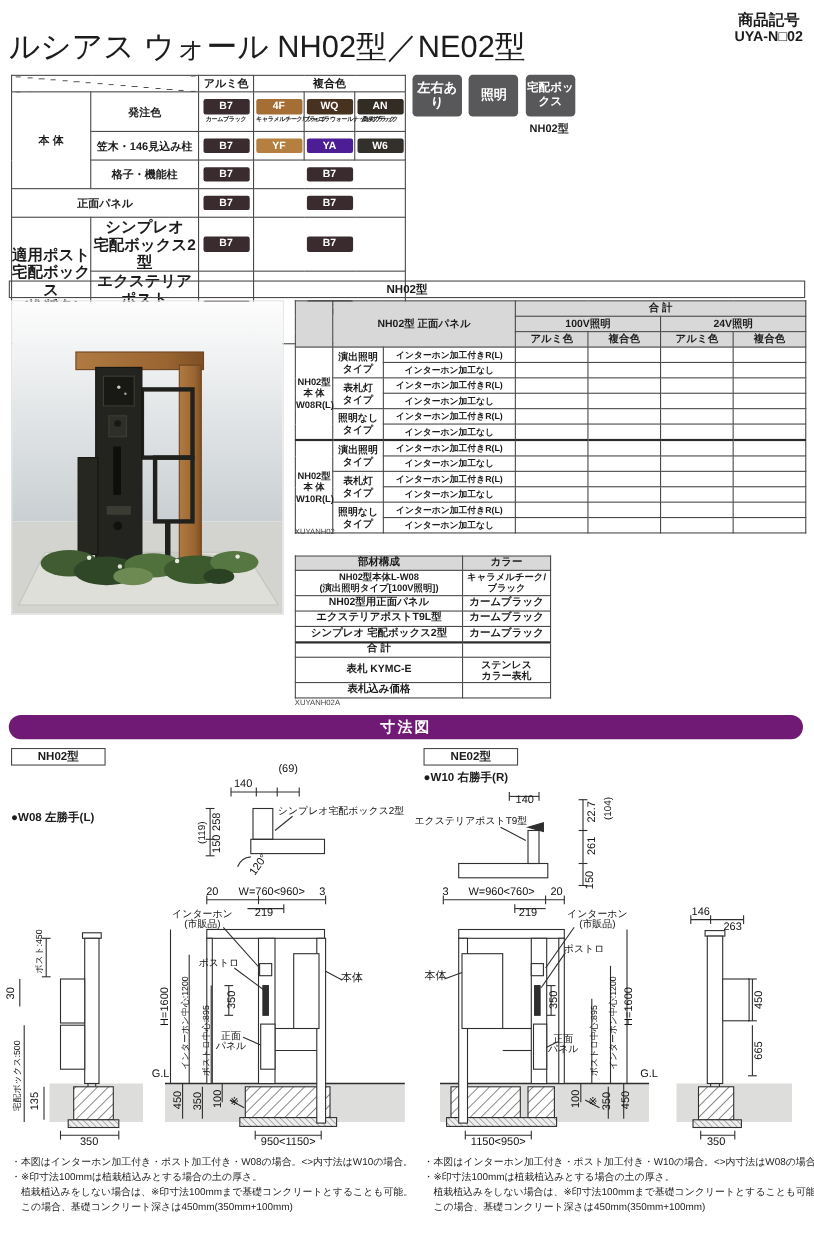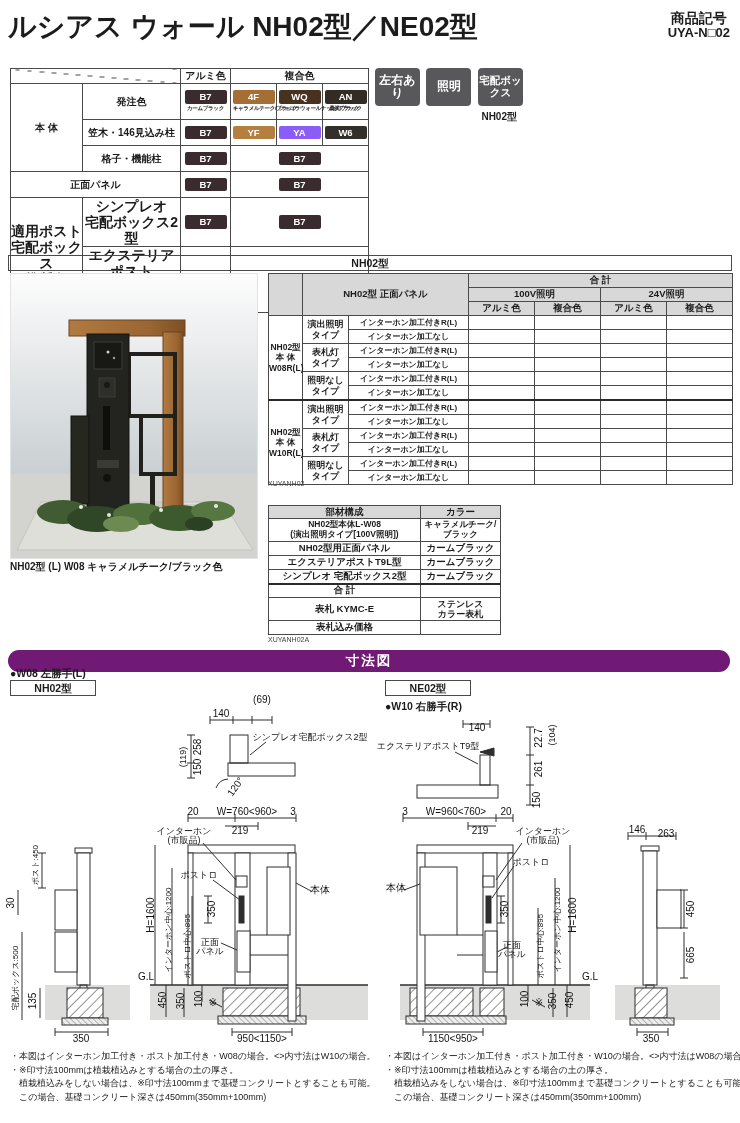--- a/index.html
+++ b/index.html
@@ -4,21 +4,21 @@
 <style>
   html,body{margin:0;padding:0;}
   body{
     width:740px;height:1123px;position:relative;background:#fff;
     font-family:"Liberation Sans","DejaVu Sans",sans-serif;color:#1c1c1c;
     overflow:hidden;
   }
   .abs{position:absolute;}
   .pre{white-space:pre-line;}
   
-  .page-title{left:8px;top:8px;font-size:28px;font-weight:bold;letter-spacing:0px;}
+  .page-title{left:8px;top:24px;font-size:28px;font-weight:normal;letter-spacing:0px;}
   .code-box{right:10px;top:10px;text-align:center;line-height:1.15;}
   .code-label{font-size:14px;font-weight:bold;text-align:center;}
   .code-value{font-size:13px;font-weight:bold;}
   
   table{border-collapse:collapse;table-layout:fixed;}
   .ctable{left:10px;top:68px;width:358px;font-size:10px;}
   .ctable td,.ctable th{border:1px solid #4a4a4a;text-align:center;vertical-align:middle;padding:0;font-weight:bold;}
   .ctable .hdr{background:#fff;font-size:10px;height:15px;}
   .diagcell{background:linear-gradient(to top right,transparent 49.3%,#4a4a4a 49.3%,#4a4a4a 50.7%,transparent 50.7%);}
   .chip{display:inline-block;min-width:38px;padding:1px 2px;border-radius:2px;color:#fff;
@@ -99,21 +99,21 @@
     <td>発注色</td>
     <td><span class="chip" style="background: rgb(58, 44, 46);">B7</span><div class="chipname">カームブラック</div></td>
     <td><span class="chip" style="background: rgb(164, 110, 53);">4F</span><div class="chipname">キャラメルチーク/ブラック</div></td>
     <td><span class="chip" style="background: rgb(71, 49, 31);">WQ</span><div class="chipname">ショコラウォールナット/ブラック</div></td>
     <td><span class="chip" style="background: rgb(51, 44, 36);">AN</span><div class="chipname">桑炭/ブラック</div></td>
   </tr>
   <tr style="height:26px">
     <td>笠木・146見込み柱</td>
     <td><span class="chip" style="background: rgb(58, 44, 46);">B7</span></td>
     <td><span class="chip" style="background: rgb(181, 128, 63);">YF</span></td>
-    <td><span class="chip" style="background: #8b5cf6;">YA</span></td>
+    <td><span class="chip" style="background: #4c1d95;">YA</span></td>
     <td><span class="chip" style="background: rgb(51, 48, 43);">W6</span></td>
   </tr>
   <tr style="height:26px">
     <td>格子・機能柱</td>
     <td><span class="chip" style="background: rgb(58, 44, 46);">B7</span></td>
     <td colspan="3"><span class="chip" style="background: rgb(58, 44, 46);">B7</span></td>
   </tr>
   <tr style="height:26px">
     <td colspan="2">正面パネル</td>
     <td><span class="chip" style="background: rgb(58, 44, 46);">B7</span></td>
@@ -192,21 +192,20 @@
       <ellipse cx="110" cy="250" rx="18" ry="8" fill="#6d8a52"></ellipse>
       <ellipse cx="188" cy="250" rx="14" ry="7" fill="#2b4123"></ellipse>
       <circle cx="70" cy="233" r="2" fill="#e8ecdf"></circle>
         <circle cx="150" cy="236" r="2" fill="#e8ecdf"></circle>
       <circle cx="205" cy="232" r="2" fill="#e8ecdf"></circle>
         <circle cx="98" cy="241" r="2" fill="#dfe5d2"></circle>
     </g>
   </svg>
 </div>
 <div class="abs caption">
-  <div>NH02型 (L) W08 キャラメルチーク/ブラック色</div>
 </div>
 
 <table class="abs ptable">
   <colgroup>
       <col style="width:34px">
       <col style="width:46px">
       <col style="width:120px">
       <col style="width:66px">
       <col style="width:66px">
       <col style="width:66px">
@@ -375,21 +374,21 @@
         <td>表札込み価格</td>
         <td></td>
       </tr>
 </tbody>
   </table>
 <div class="abs tcode" style="left:268px;top:636px;">XUYANH02A</div>
 
 <div class="abs sunpo-band">寸法図</div>
 <div class="abs type-box" style="left:10px;top:680px;">NH02型</div>
 <div class="abs type-box" style="left:385px;top:680px;">NE02型</div>
-<div class="abs sub-lbl" style="left:10px;top:667px;">●W08 左勝手(L)</div>
+<div class="abs sub-lbl" style="left:10px;top:736px;">●W08 左勝手(L)</div>
 <div class="abs sub-lbl" style="left:385px;top:700px;">●W10 右勝手(R)</div>
 
 <div class="abs diagram">
   <svg width="740" height="350" viewBox="0 0 740 350">
     <defs>
       <pattern id="h1" width="7" height="7" patternUnits="userSpaceOnUse" patternTransform="rotate(45)">
         <rect width="7" height="7" fill="#fff"></rect>
           <line x1="0" y1="0" x2="0" y2="7" stroke="#666" stroke-width="1.4"></line>
       </pattern>
       <pattern id="h2" width="4" height="4" patternUnits="userSpaceOnUse" patternTransform="rotate(-45)">
@@ -597,21 +596,21 @@
       <span class="dim-label" style="left: 573px; top: 215px; transform: translate(-50%, -50%) rotate(-90deg);">H=1600</span>
       <span class="dim-label" style="left: 512px; top: 250px; font-size: 9px; transform: translate(-50%, -50%);">正面
 パネル</span>
       <span class="dim-label" style="left: 590px; top: 277px; transform: translate(-50%, -50%);">G.L</span>
       <span class="dim-label" style="left: 525px; top: 299px; transform: translate(-50%, -50%) rotate(-90deg);">100</span>
       <span class="dim-label" style="left: 539px; top: 303px; transform: translate(-50%, -50%);">※</span>
       <span class="dim-label" style="left: 553px; top: 301px; transform: translate(-50%, -50%) rotate(-90deg);">350</span>
       <span class="dim-label" style="left: 570px; top: 300px; transform: translate(-50%, -50%) rotate(-90deg);">450</span>
       <span class="dim-label" style="left: 453px; top: 339px; transform: translate(-50%, -50%);">1150&lt;950&gt;</span>
       <span class="dim-label" style="left: 637px; top: 130px; transform: translate(-50%, -50%);">146</span>
-      <span class="dim-label" style="left: 666px; top: 134px; transform: translate(-50%, -50%);">263</span>
+      <span class="dim-label" style="left: 666px; top: 144px; transform: translate(-50%, -50%);">263</span>
       <span class="dim-label" style="left: 691px; top: 209px; transform: translate(-50%, -50%) rotate(-90deg);">450</span>
       <span class="dim-label" style="left: 691px; top: 255px; transform: translate(-50%, -50%) rotate(-90deg);">665</span>
       <span class="dim-label" style="left: 651px; top: 339px; transform: translate(-50%, -50%);">350</span>
     </div>
 </div>
 
 <div class="abs notes" style="left:10px;top:1050px;width:365px;">
   <div>・本図はインターホン加工付き・ポスト加工付き・W08の場合。&lt;&gt;内寸法はW10の場合。</div>
   <div>・※印寸法100mmは植栽植込みとする場合の土の厚さ。</div>
   <div>　植栽植込みをしない場合は、※印寸法100mmまで基礎コンクリートとすることも可能。</div>

